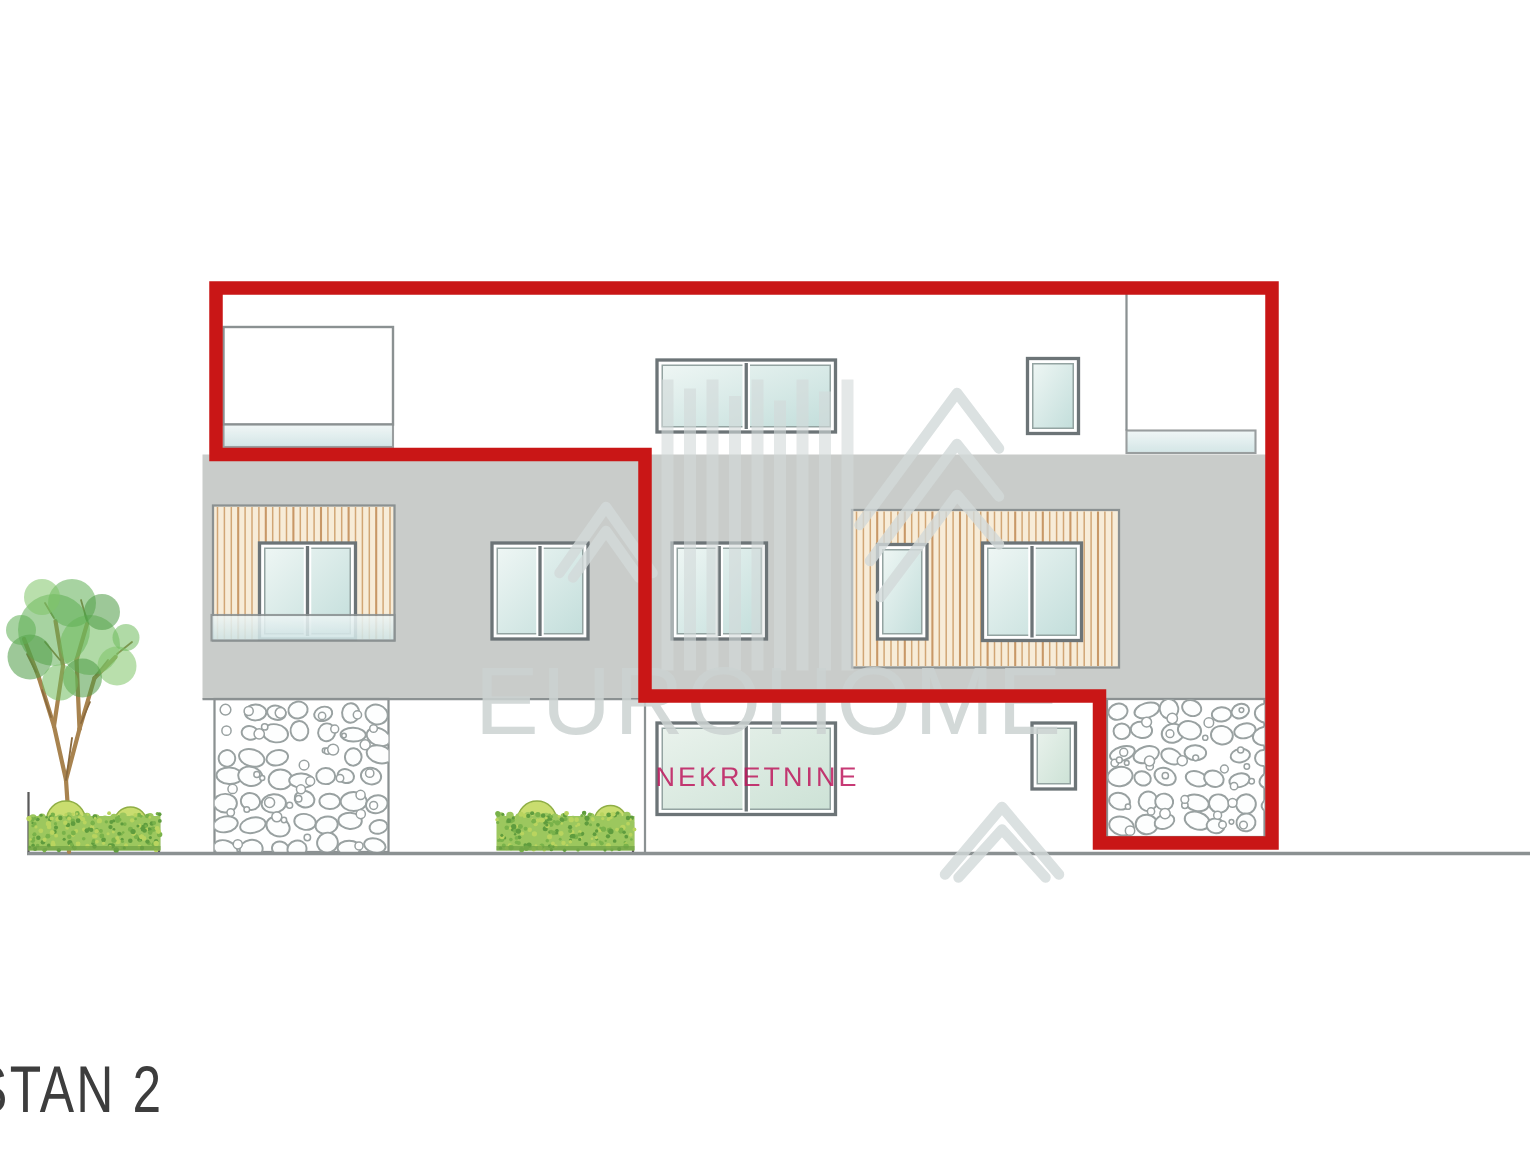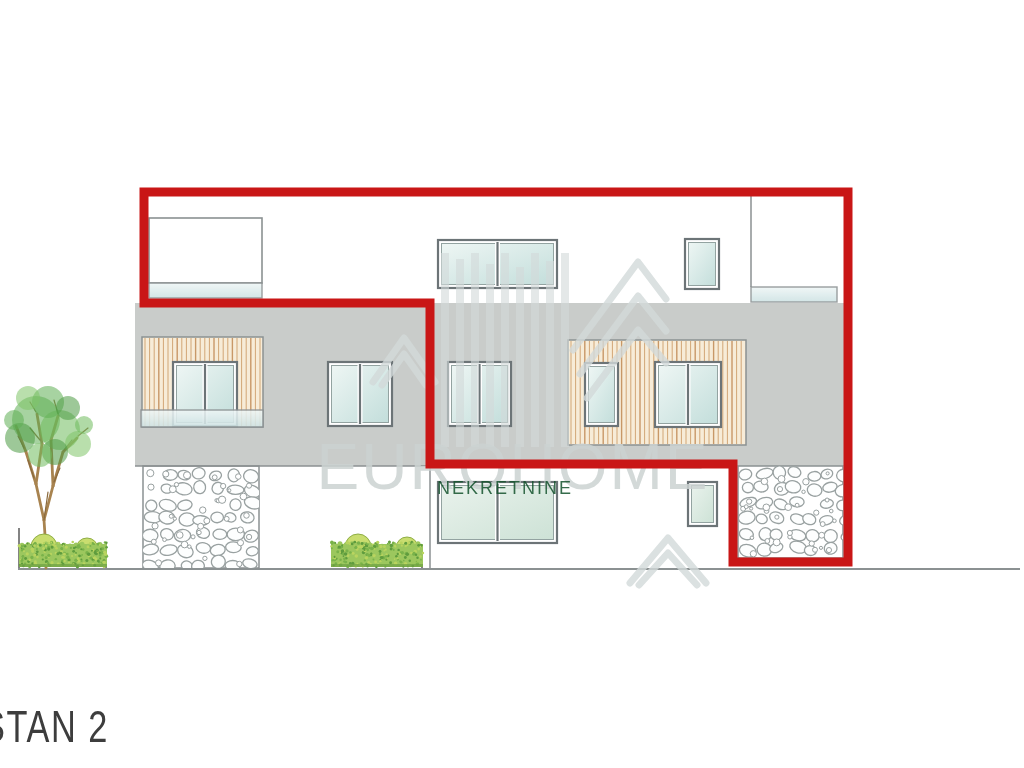--- a/index.html
+++ b/index.html
@@ -6,21 +6,21 @@
   #canvas{
     position:relative;width:1024px;height:768px;overflow:hidden;background:#ffffff;
     font-family:"Liberation Sans", sans-serif;
   }
   #canvas svg{position:absolute;left:0;top:0;}
   #drawing{z-index:1;}
   #wm-svg{z-index:2;}
   #outline{z-index:3;}
   .wm-text{position:absolute;z-index:2;white-space:nowrap;transform:translateX(-50%);}
   .wm-title{left:513px;top:430px;font-size:64px;font-weight:500;letter-spacing:2px;color:#ccd3d2;opacity:.85;}
-  .wm-sub{left:505px;top:478px;font-size:18px;font-weight:500;letter-spacing:2px;color:#14532d;opacity:.85;}
+  .wm-sub{left:505px;top:508px;font-size:18px;font-weight:500;letter-spacing:2px;color:#be185d;opacity:.85;}
   .unit-label{
     position:absolute;left:-18px;top:702px;z-index:4;
     font-size:44px;font-weight:400;color:#3d3d3d;letter-spacing:2px;
     transform:scaleX(.78);transform-origin:left bottom;white-space:nowrap;
   }
 </style>
 </head>
 <body>
 
 <div id="canvas">

